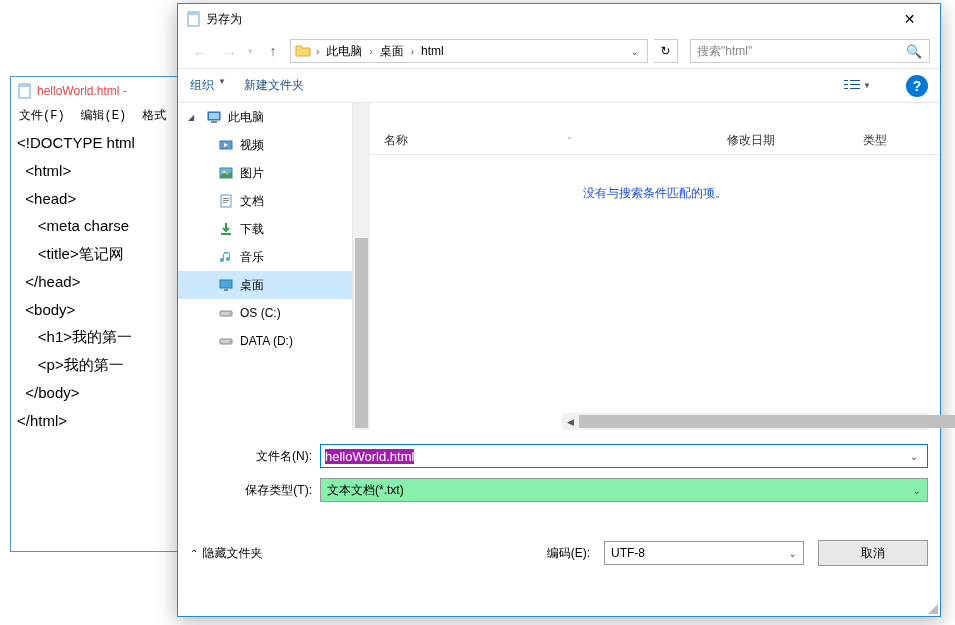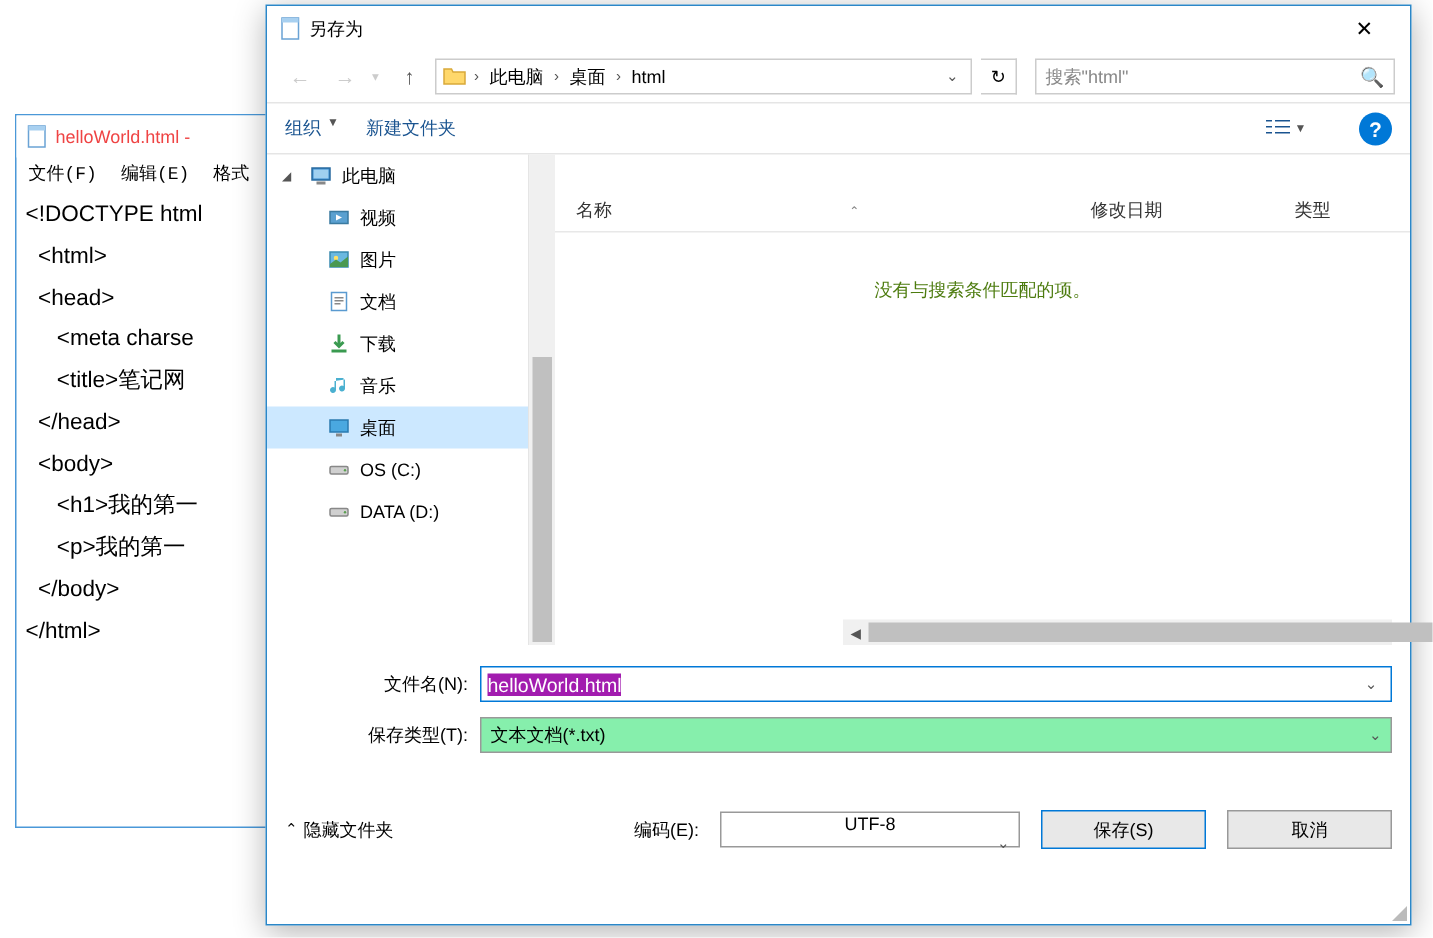--- a/index.html
+++ b/index.html
@@ -52,41 +52,41 @@
     
     .content-scroll-track { position: absolute; left: 175px; top: 0; width: 17px; height: 100%; background: #f0f0f0; }
     .content-scroll-thumb { position: absolute; left: 2px; top: 135px; width: 13px; height: 190px; background: #c0c0c0; }
     
     .file-pane { flex: 1; position: relative; margin-left: 17px; margin-top: 24px; }
     .file-header { height: 28px; display: flex; align-items: center; border-bottom: 1px solid #e8e8e8; padding-left: 14px; }
     .fh-col { font-size: 12px; color: #333; display: flex; align-items: center; gap: 4px; }
     .fh-name { width: 343px; }
     .fh-date { width: 136px; }
     .fh-sort { font-size: 8px; color: #888; }
-    .file-empty { text-align: center; color: #4d7c0f; padding: 30px 0; font-size: 12px; }
+    .file-empty { text-align: center; color: #1d4ed8; padding: 30px 0; font-size: 12px; }
     
     .hscroll { position: absolute; left: 192px; bottom: 0; right: 12px; height: 17px; background: #f0f0f0; display: flex; align-items: center; }
     .hscroll-btn { width: 17px; height: 17px; display: flex; align-items: center; justify-content: center; color: #555; font-size: 9px; }
     .hscroll-track { flex: 1; height: 17px; position: relative; }
     .hscroll-thumb { position: absolute; left: 0; top: 2px; width: 380px; height: 13px; background: #c0c0c0; }
     
     .fields-area { padding: 14px 12px 6px 12px; }
     .field-row { display: flex; align-items: center; margin-bottom: 10px; }
     .field-label { width: 130px; text-align: right; padding-right: 8px; font-size: 12px; }
     .filename-input { flex: 1; height: 24px; border: 1px solid #0078d7; padding: 0 4px; display: flex; align-items: center; }
     .filename-input .sel { background: #a21caf; color: #fff; font-size: 13px; }
     .filename-drop { width: 18px; text-align: center; color: #555; font-size: 10px; }
     .filetype-select { flex: 1; height: 24px; border: 1px solid #999; background: #86efac; padding: 0 6px; display: flex; align-items: center; }
     .filetype-drop { margin-left: auto; color: #555; font-size: 10px; }
     
     .bottom-area { display: flex; align-items: center; padding: 22px 12px 12px 12px; gap: 14px; }
     .hide-folders { display: flex; align-items: center; gap: 4px; font-size: 12px; }
     .hide-chev { font-size: 10px; }
     .encoding-label { margin-left: auto; font-size: 12px; }
-    .encoding-select { width: 200px; height: 24px; border: 1px solid #999; padding: 0 6px; display: flex; align-items: center; flex-direction: column; }
+    .encoding-select { width: 200px; height: 24px; border: 1px solid #999; padding: 0 6px; display: flex; align-items: center; }
     .enc-drop { margin-left: auto; color: #555; font-size: 10px; }
     .btn { width: 110px; height: 26px; border: 1px solid #999; background: #e8e8e8; display: flex; align-items: center; justify-content: center; font-size: 12px; }
     .btn.primary { border: 1px solid #0078d7; }
     .resize-grip { position: absolute; right: 2px; bottom: 2px; width: 12px; height: 12px; }
     .resize-grip::after { content: ""; position: absolute; right: 0; bottom: 0; width: 0; height: 0; border-left: 10px solid transparent; border-bottom: 10px solid #bbb; }
     
     svg { display: block; }
   </style>
 </head>
 <body>
@@ -315,21 +315,18 @@
   <div class="bottom-area">
     <div class="hide-folders">
       <span class="hide-chev">⌃</span>
       <span>隐藏文件夹</span>
     </div>
     <div class="encoding-label">编码(E):</div>
     <div class="encoding-select">
       <span>UTF-8</span>
       <span class="enc-drop">⌄</span>
     </div>
-    <div class="btn primary">
-        <span>保存(S)</span>
-      </div>
     <div class="btn">
         <span>取消</span>
       </div>
   </div>
   <div class="resize-grip"></div>
 </div>
 
 </body></html>

